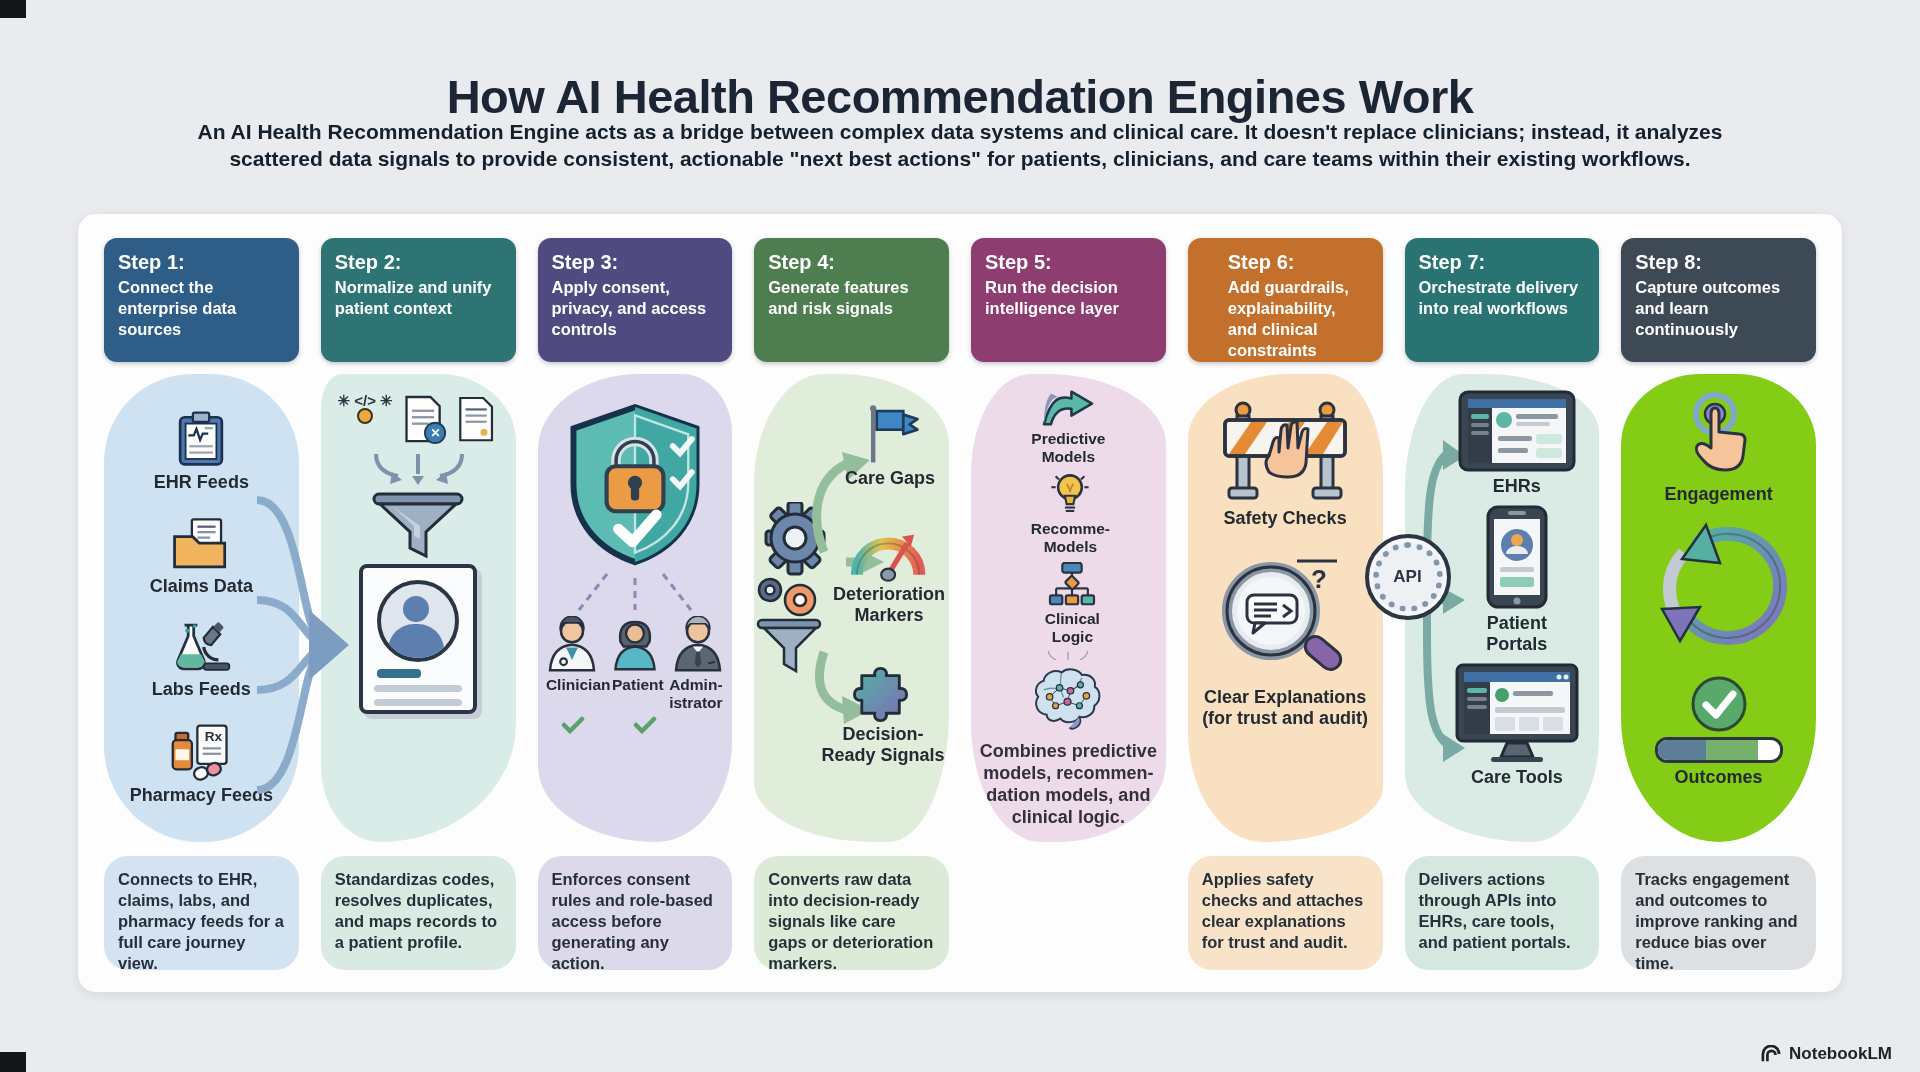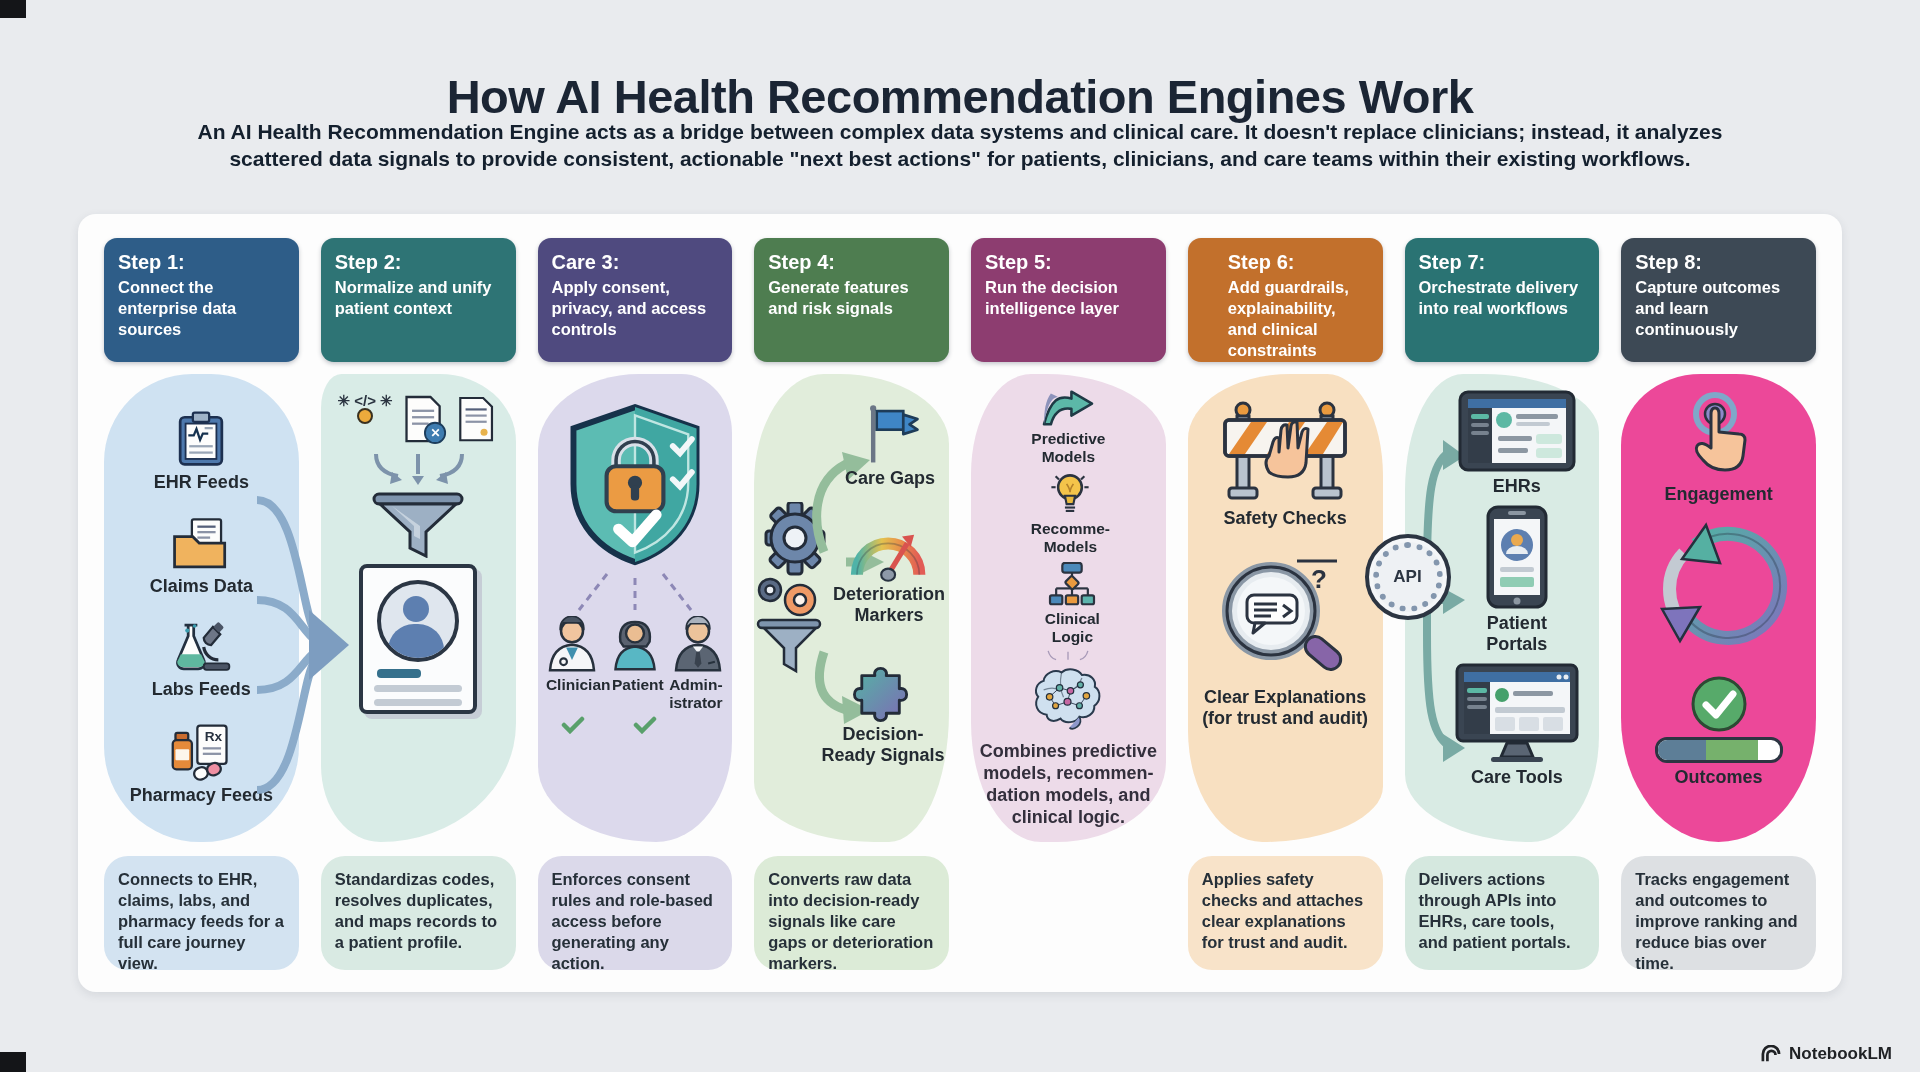--- a/index.html
+++ b/index.html
@@ -202,21 +202,21 @@
         </div>
       </div>
     </div>
     <div class="ftr" style="background: rgb(217, 234, 227);">
       <span>Standardizas codes, resolves duplicates, and maps records to a patient profile.</span>
     </div>
   </div>
 
   <div class="col">
     <div class="hdr" style="background: rgb(79, 74, 127);">
-      <div class="hdr-step">Care 3:</div>
+      <div class="hdr-step">Step 3:</div>
       <div class="hdr-title">Apply consent, privacy, and access controls</div>
     </div>
     <div class="blob b3" style="background: rgb(220, 217, 236);">
       <div class="stack" style="justify-content:flex-start;gap:2px;padding-top:26px;">
         <svg width="142" height="168" viewBox="0 0 120 140">
           <path d="M60 5 L112 23 V70 C112 103 90 126 60 136 C30 126 8 103 8 70 V23 Z" fill="#5cbcb3" stroke="#16324a" stroke-width="5"></path>
           <path d="M60 5 L112 23 V70 C112 103 90 126 60 136 Z" fill="#40a7a2"></path>
           <path d="M60 12 L105 28 V69 C105 98 86 119 60 128 Z" fill="none" stroke="#bfe6e2" stroke-width="2"></path>
           <path d="M44 58 v-8 a16 16 0 0 1 32 0 v8" fill="none" stroke="#d8e0e8" stroke-width="8"></path>
           <path d="M44 58 v-8 a16 16 0 0 1 32 0 v8" fill="none" stroke="#30404f" stroke-width="3" stroke-dasharray="0"></path>
@@ -566,21 +566,21 @@
     <div class="ftr" style="background: rgb(213, 232, 223);">
       <span>Delivers actions through APIs into EHRs, care tools, and patient portals.</span>
     </div>
   </div>
 
   <div class="col">
     <div class="hdr" style="background: rgb(61, 73, 85);">
       <div class="hdr-step">Step 8:</div>
       <div class="hdr-title">Capture outcomes and learn continuously</div>
     </div>
-    <div class="blob b8" style="background: #ec4899;">
+    <div class="blob b8" style="background: #84cc16;">
       <div class="stack" style="justify-content:flex-start;gap:8px;padding-top:18px;">
         <div class="item">
           <svg width="84" height="88" viewBox="0 0 84 88">
             <circle cx="38" cy="22" r="19" fill="none" stroke="#7fa8c9" stroke-width="6"></circle>
             <circle cx="38" cy="22" r="10" fill="#8d89c8" stroke="#2b3340" stroke-width="2.5"></circle>
             <path d="M34 22 v34 q-10 -8 -14 -2 q-3 5 6 14 q8 10 22 10 q16 0 18 -14 l2 -16 q0 -6 -6 -6 l-20 -2 v-18 q0 -6 -4 -6 q-4 0 -4 6 z" fill="#f6c49b" stroke="#2b3340" stroke-width="3" stroke-linejoin="round"></path>
           </svg>
           <div class="ilabel">Engagement</div>
         </div>
         <svg width="150" height="150" viewBox="0 0 150 150">

